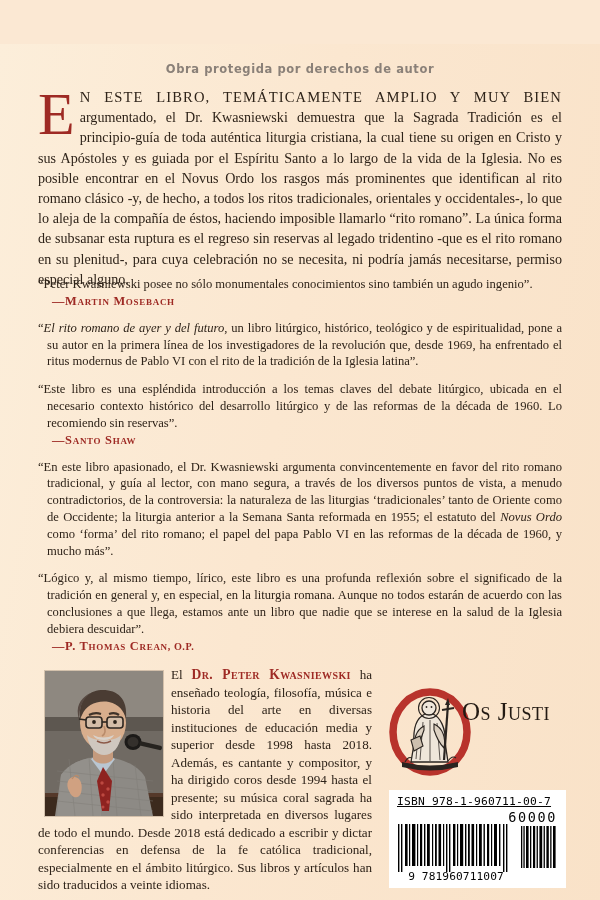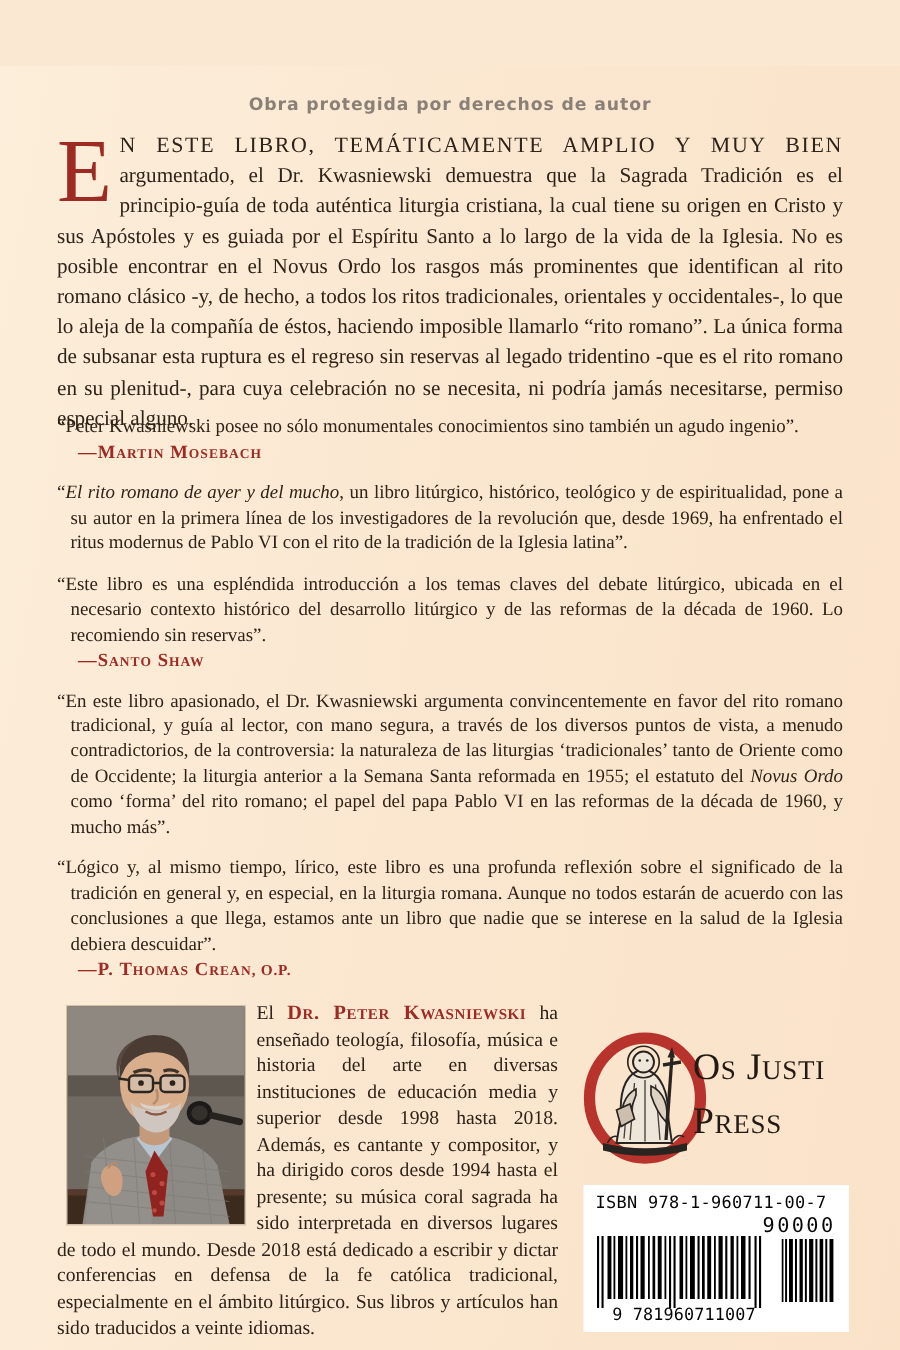--- a/index.html
+++ b/index.html
@@ -188,20 +188,21 @@
   }
   .isbn-text {
     position: absolute;
     left: 8px;
     top: 5px;
     font-family: "DejaVu Sans Mono", monospace;
     font-size: 11.3px;
     letter-spacing: 0.2px;
     color: #050505;
     white-space: nowrap;
+    text-decoration: underline;
   }
   .ean5-text {
     position: absolute;
     right: 9px;
     top: 19px;
     font-family: "DejaVu Sans Mono", monospace;
     font-size: 13.5px;
     letter-spacing: 1.6px;
     color: #050505;
   }
@@ -244,21 +245,21 @@
   </div>
 
   <div class="blurbs">
 
     <div class="blurb">
       <p><span>“Peter Kwasniewski posee no sólo monumentales conocimientos sino también un agudo ingenio”.</span><span class="ital"></span><span></span></p>
       <div class="attrib"><span>—Martin Mosebach</span><span class="suffix"></span></div>
     </div>
 
     <div class="blurb">
-      <p><span>“</span><span class="ital">El rito romano de ayer y del mucho</span><span>, un libro litúrgico, histórico, teológico y de espiritualidad, pone a su autor en la primera línea de los investigadores de la revolución que, desde 1969, ha enfrentado el ritus modernus de Pablo VI con el rito de la tradición de la Iglesia latina”.</span></p>
+      <p><span>“</span><span class="ital">El rito romano de ayer y del futuro</span><span>, un libro litúrgico, histórico, teológico y de espiritualidad, pone a su autor en la primera línea de los investigadores de la revolución que, desde 1969, ha enfrentado el ritus modernus de Pablo VI con el rito de la tradición de la Iglesia latina”.</span></p>
     </div>
 
     <div class="blurb">
       <p><span>“Este libro es una espléndida introducción a los temas claves del debate litúrgico, ubicada en el necesario contexto histórico del desarrollo litúrgico y de las reformas de la década de 1960. Lo recomiendo sin reservas”.</span><span class="ital"></span><span></span></p>
       <div class="attrib"><span>—Santo Shaw</span><span class="suffix"></span></div>
     </div>
 
     <div class="blurb">
       <p><span>“En este libro apasionado, el Dr. Kwasniewski argumenta convincentemente en favor del rito romano tradicional, y guía al lector, con mano segura, a través de los diversos puntos de vista, a menudo contradictorios, de la controversia: la naturaleza de las liturgias ‘tradicionales’ tanto de Oriente como de Occidente; la liturgia anterior a la Semana Santa reformada en 1955; el estatuto del </span><span class="ital">Novus Ordo</span><span> como ‘forma’ del rito romano; el papel del papa Pablo VI en las reformas de la década de 1960, y mucho más”.</span></p>
     </div>
@@ -384,28 +385,27 @@
           <circle cx="43.5" cy="21" r="0.9"></circle>
         </g>
 
         <line x1="60" y1="18" x2="56" y2="74" stroke="#2a2420" stroke-width="2.2"></line>
         <line x1="54" y1="24" x2="66" y2="22" stroke="#2a2420" stroke-width="2.2"></line>
         <path d="M60 12 l2 7 l-5 0 Z" fill="#2a2420"></path>
       </svg>
     </div>
     <div class="wordmark">
       <span class="l1">Os Justi</span>
-      <span class="l2">Press</span>
     </div>
   </div>
 
   <div class="barcode-box">
     <div class="barcode-inner">
       <div class="isbn-text">ISBN 978-1-960711-00-7</div>
-      <div class="ean5-text">90000</div>
+      <div class="ean5-text">60000</div>
 
       <svg class="bars-main" viewBox="0 0 112 48" preserveAspectRatio="none">
         <g fill="#000000">
           <rect x="0" y="0" width="1.4" height="48"></rect>
           <rect x="3" y="0" width="1.4" height="48"></rect>
           <rect x="7" y="0" width="2.6" height="42"></rect>
           <rect x="11" y="0" width="1.2" height="42"></rect>
           <rect x="14" y="0" width="3.4" height="42"></rect>
           <rect x="19" y="0" width="1.2" height="42"></rect>
           <rect x="22" y="0" width="2.2" height="42"></rect>

